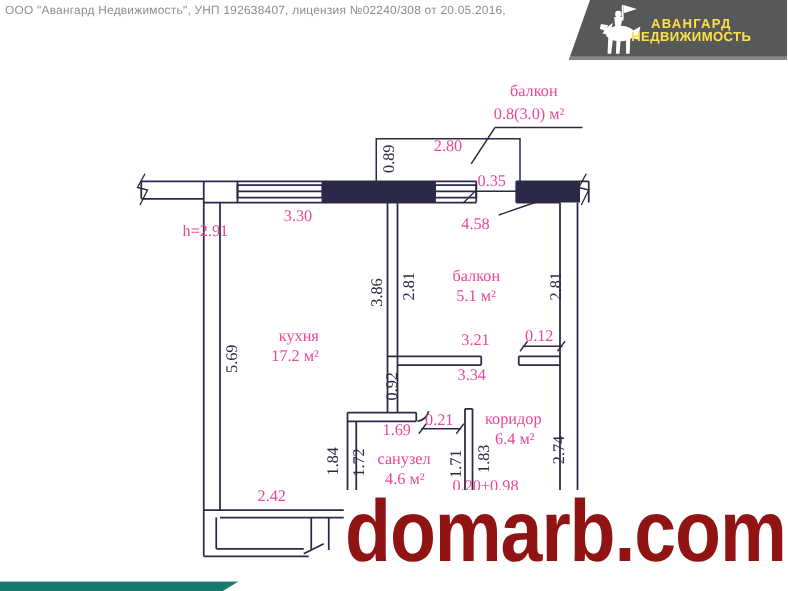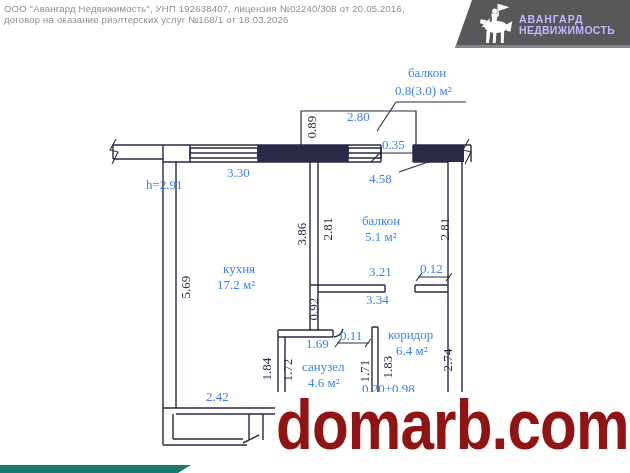--- a/index.html
+++ b/index.html
@@ -6,48 +6,47 @@
   .canvas{position:relative;width:630px;height:473px;background:#fff;overflow:hidden;
           font-family:"Liberation Sans",sans-serif;}
   
   .hdr{position:absolute;left:4px;top:3px;font-size:9.5px;line-height:11px;
        color:#8d8d8d;letter-spacing:.2px;}
   
   .logo{position:absolute;left:455px;top:0;width:175px;height:48px;background:#57585a;
         clip-path:polygon(17px 0,100% 0,100% 100%,0 100%);}
   .logo-strip{position:absolute;left:0;bottom:0;width:100%;height:3px;background:#84868a;}
   .logo-knight{position:absolute;left:22px;top:1px;}
-  .logo-text{position:absolute;left:64px;top:14px;color:#c4b5fd;}
+  .logo-text{position:absolute;left:50px;top:14px;color:#fde047;text-align:center;}
   .lt1{font-weight:bold;font-size:10.5px;letter-spacing:1px;line-height:11px;}
   .lt2{font-weight:bold;font-size:10.5px;letter-spacing:.3px;line-height:11px;}
   
   .plan{position:absolute;left:0;top:0;width:630px;height:473px;}
   .plan svg{position:absolute;left:0;top:0;}
-  .lbl{position:absolute;color:#3b82f6;font-family:"Liberation Serif",serif;
+  .lbl{position:absolute;color:#ec4899;font-family:"Liberation Serif",serif;
        font-size:13px;white-space:nowrap;line-height:14px;}
   .vlbl{position:absolute;color:#2a2a48;font-family:"Liberation Serif",serif;
         font-size:13px;white-space:nowrap;line-height:13px;
         transform:translate(-50%,-50%) rotate(-90deg);}
   
   .wm-box{position:absolute;left:275px;top:392px;width:355px;height:81px;background:#fff;}
   .wm{position:absolute;left:276px;top:390px;font-size:70px;line-height:1;font-weight:bold;
       color:#911414;letter-spacing:-1px;transform:scaleX(.86);transform-origin:left top;
       font-family:"Liberation Sans",sans-serif;}
   
   .teal{position:absolute;left:0;top:465px;width:191px;height:8px;background:#1a796e;
         clip-path:polygon(0 0,100% 0,calc(100% - 13px) 100%,0 100%);}
 </style>
 </head>
 <body>
 
 <div class="canvas">
 
   <div class="hdr">
     <div>ООО "Авангард Недвижимость", УНП 192638407, лицензия №02240/308 от 20.05.2016,</div>
-    <div>договор на оказание риэлтерских услуг №168/1 от 18.03.2026</div>
   </div>
 
   <div class="logo">
     <span class="logo-knight">
       <svg width="42" height="46" viewBox="0 0 44 46">
         <g fill="#ffffff">
           <rect x="21.4" y="2" width="1.5" height="13"></rect>
           <polygon points="23,2 34,5.5 23,9"></polygon>
           <circle cx="18.5" cy="9.5" r="2.7"></circle>
           <polygon points="15,12 22,12 20.5,21 16,21"></polygon>
@@ -124,21 +123,21 @@
     <span class="lbl" style="left:146px;top:178px">h=2.91</span>
 
     <span class="lbl" style="left:347px;top:110px">2.80</span>
     <span class="lbl" style="left:382px;top:138px">0.35</span>
     <span class="lbl" style="left:227px;top:166px">3.30</span>
     <span class="lbl" style="left:369px;top:172px">4.58</span>
     <span class="lbl" style="left:369px;top:265px">3.21</span>
     <span class="lbl" style="left:420px;top:262px">0.12</span>
     <span class="lbl" style="left:366px;top:293px">3.34</span>
     <span class="lbl" style="left:306px;top:337px">1.69</span>
-    <span class="lbl" style="left:340px;top:329px">0.11</span>
+    <span class="lbl" style="left:340px;top:329px">0.21</span>
     <span class="lbl" style="left:206px;top:390px">2.42</span>
     <span class="lbl" style="left:362px;top:382px">0.20+0.98</span>
 
     <span class="vlbl" style="left:311px;top:127px">0.89</span>
     <span class="vlbl" style="left:301px;top:234px">3.86</span>
     <span class="vlbl" style="left:327px;top:229px">2.81</span>
     <span class="vlbl" style="left:444px;top:229px">2.81</span>
     <span class="vlbl" style="left:185px;top:287px">5.69</span>
     <span class="vlbl" style="left:313px;top:309px">0.92</span>
     <span class="vlbl" style="left:266px;top:369px">1.84</span>

